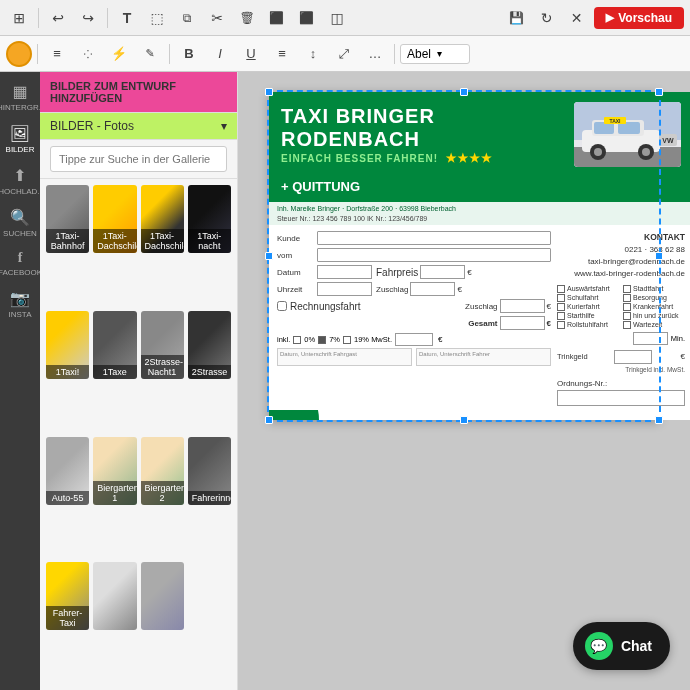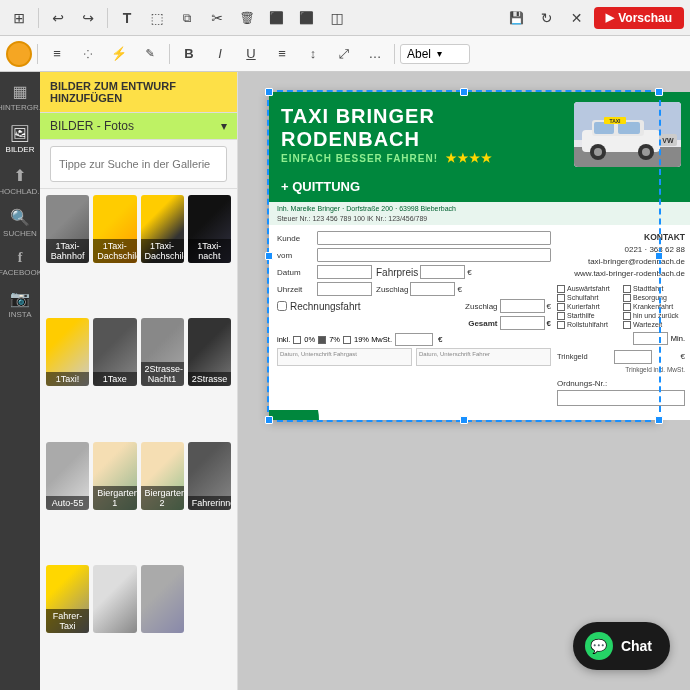--- a/index.html
+++ b/index.html
@@ -106,41 +106,41 @@
       flex-direction: column;
       flex-shrink: 0;
       overflow: hidden;
     }
     .panel-header {
       padding: 8px 10px;
       font-size: 11px;
       font-weight: bold;
       color: #333;
       border-bottom: 1px solid #ddd;
-      background: #fde047;
+      background: #ec4899;
       text-transform: uppercase;
     }
     .panel-dropdown {
       display: flex;
       align-items: center;
       justify-content: space-between;
       padding: 6px 10px;
       border-bottom: 1px solid #ddd;
       background: #bef264;
       cursor: pointer;
       font-size: 12px;
       color: #333;
     }
     .panel-search {
       padding: 6px 10px;
       border-bottom: 1px solid #ddd;
     }
     .panel-search input {
       width: 100%;
-      height: 36px;
+      height: 26px;
       border: 1px solid #ccc;
       border-radius: 3px;
       padding: 8px 8px;
       font-size: 11px;
       color: #888;
       outline: none;
     }
     .image-grid {
       display: grid;
       grid-template-columns: 1fr 1fr 1fr 1fr;

